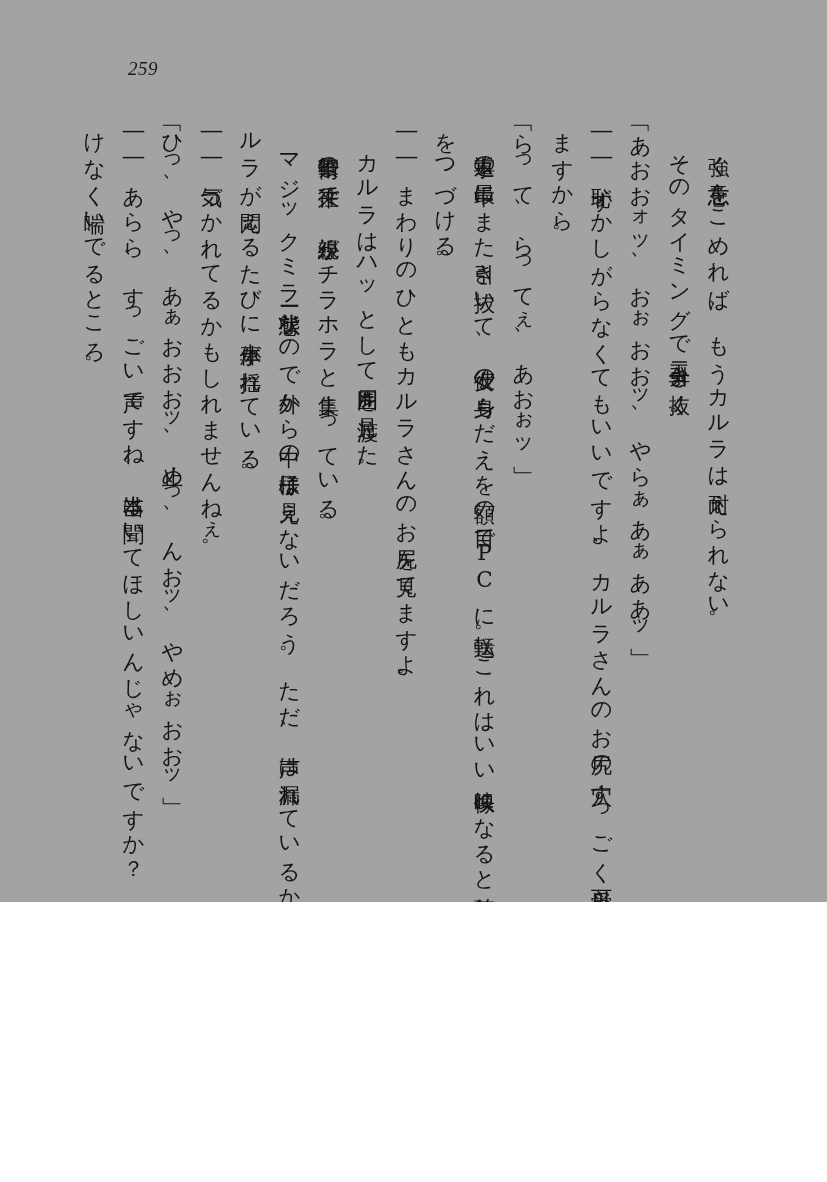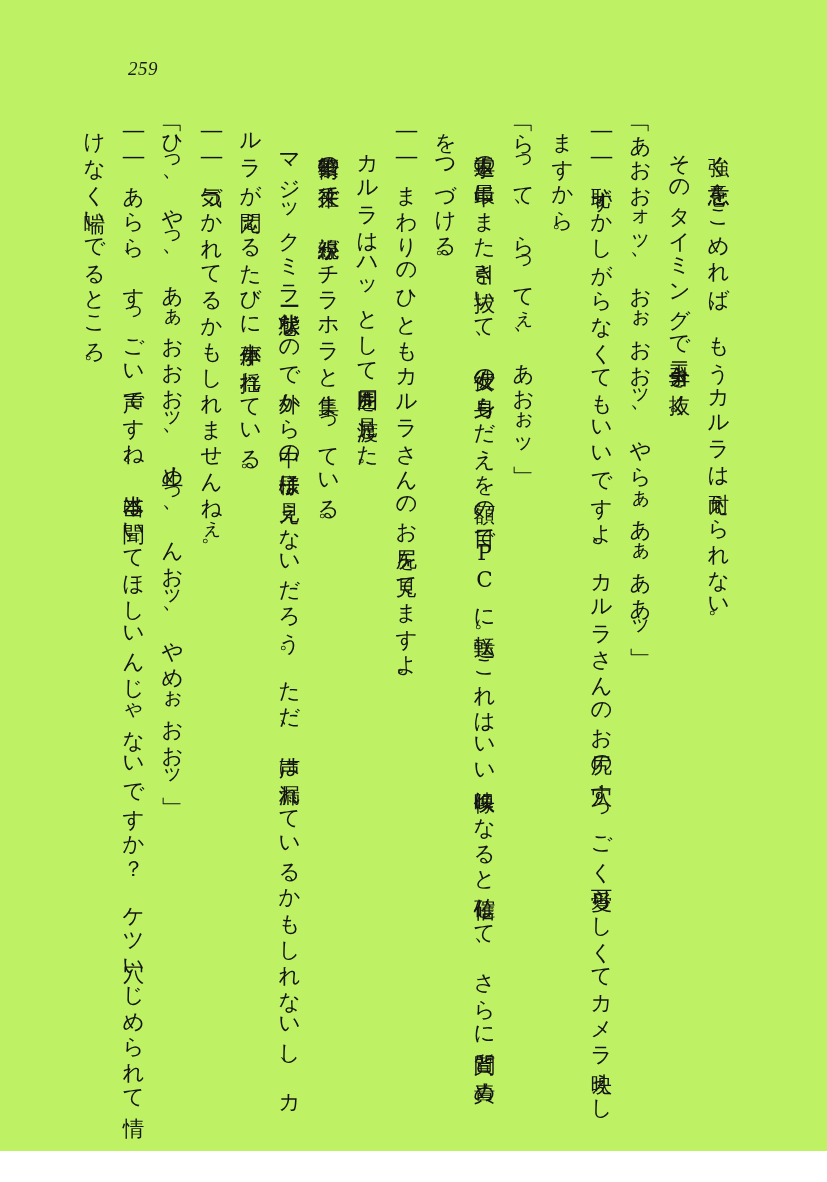--- a/index.html
+++ b/index.html
@@ -7,22 +7,22 @@
     padding: 0;
     background: #ffffff;
   }
   body {
     font-family: "Liberation Serif", "DejaVu Serif", serif;
     color: #111111;
   }
   .page {
     position: relative;
     width: 827px;
-    height: 1151px;
-    background: #bef264;
+    height: 902px;
+    background: #a3a3a3;
     overflow: hidden;
     box-sizing: border-box;
   }
   .page-number {
     position: absolute;
     top: 58px;
     left: 128px;
     font-family: "Liberation Serif", "DejaVu Serif", serif;
     font-style: italic;
     font-size: 19px;

